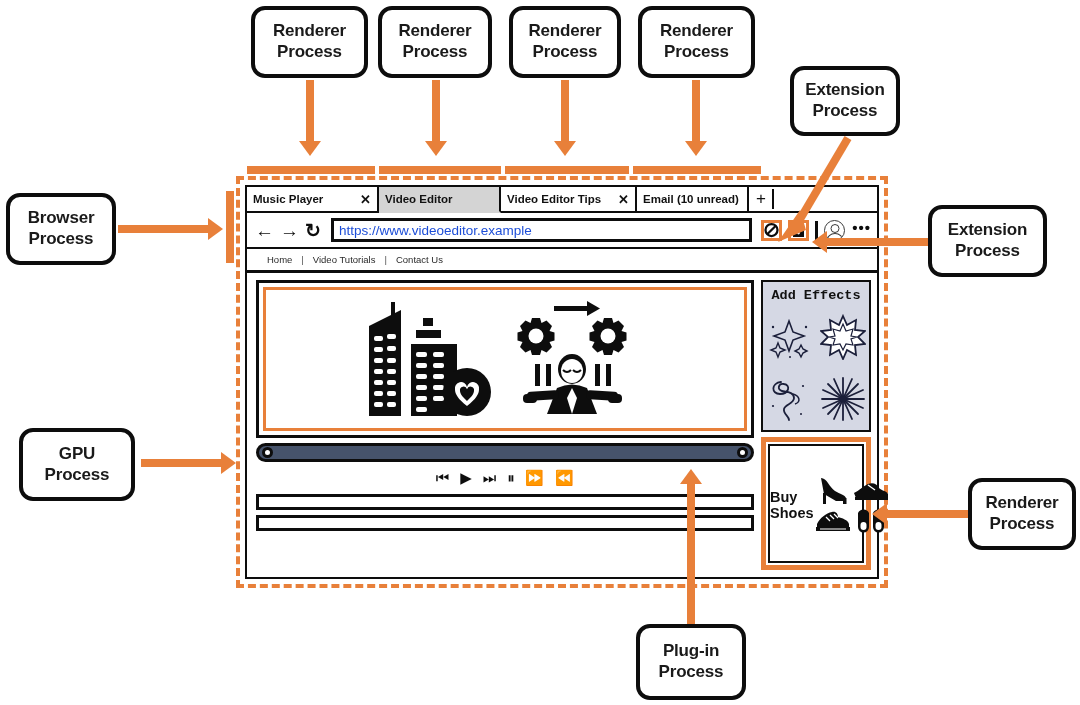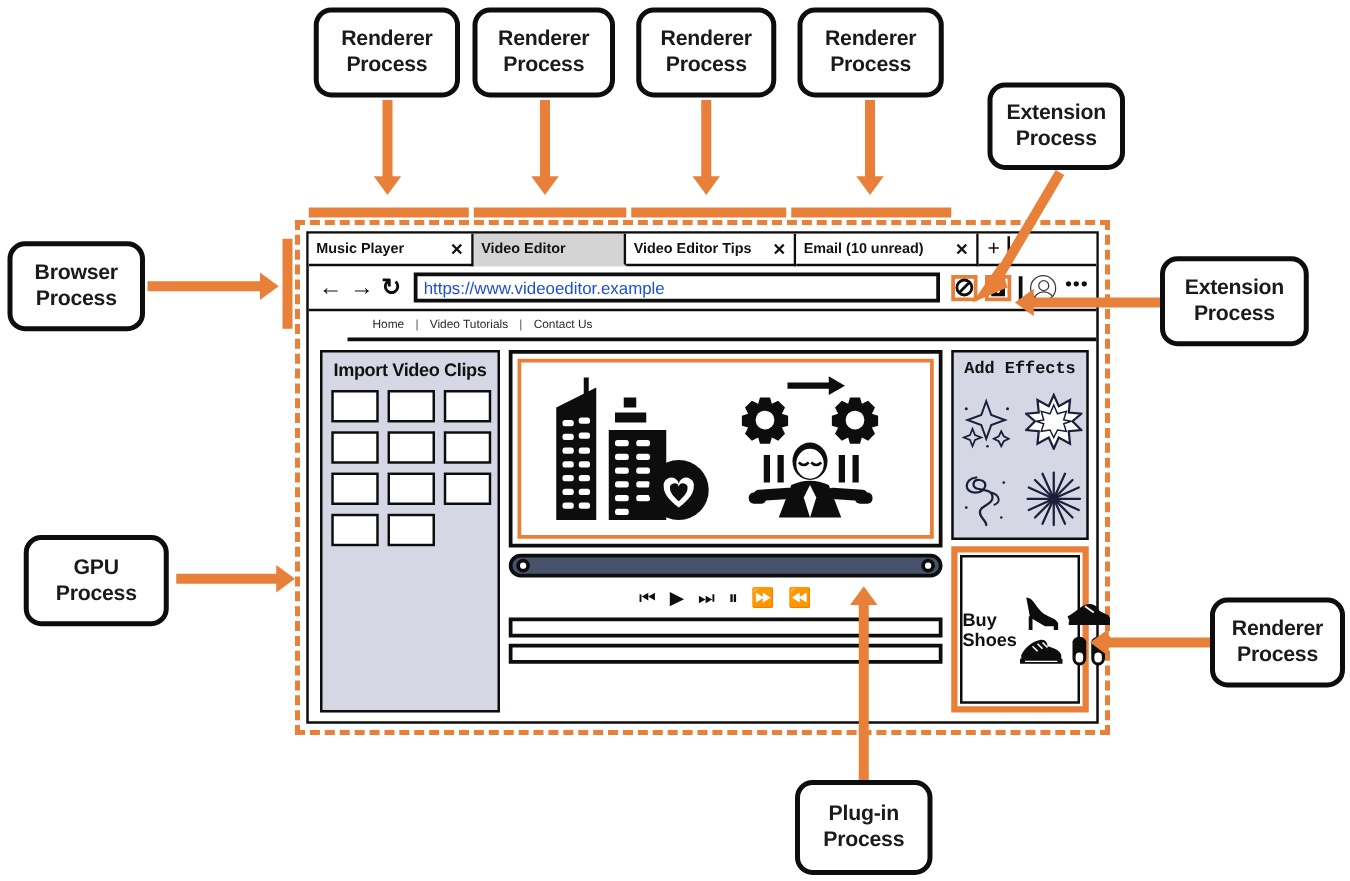--- a/index.html
+++ b/index.html
@@ -68,21 +68,21 @@
     padding:0 6px;
     font-size:11.5px; font-weight:700; color:#111;
     white-space:nowrap;
     background:#fff;
   }
   .tab.active{ background:#d4d4d4; border-bottom:2px solid #d4d4d4; }
   .tab .x{ font-size:13px; font-weight:700; line-height:1; margin-left:auto; padding-left:6px;}
   .tab-music{ width:132px; }
   .tab-ve{ width:122px; }
   .tab-tips{ width:136px; }
-  .tab-mail{ width:146px; }
+  .tab-mail{ width:112px; }
   .tab-new{ flex:1; border-right:none; display:flex; align-items:center; padding-left:7px; font-size:17px; font-weight:400;}
   .tab-new-inner{ width:18px; border-right:2px solid #0d0d0d; text-align:left; }
 
   
   .toolbar{
     flex:0 0 36px; display:flex; align-items:center;
     border-bottom:2px solid #0d0d0d;
     padding:0 4px 0 8px; gap:6px;
   }
   .navbtn{ font-size:19px; font-weight:700; color:#0d0d0d; line-height:1; }
@@ -110,21 +110,21 @@
     content:""; position:absolute; left:50%; top:12px; transform:translateX(-50%);
     width:15px; height:13px; border-radius:50% 50% 0 0; border:1.5px solid #3a3a3a;
   }
   .dots{ font-size:15px; font-weight:700; letter-spacing:1px; color:#0d0d0d; padding:0 2px 6px 1px;}
 
   
   .sitenav{
     flex:0 0 24px; display:flex; align-items:center; gap:9px;
     border-bottom:3px solid #0d0d0d;
     padding-left:20px;
-    font-size:9.5px; color:#2a2a2a;margin-left:31px;
+    font-size:9.5px; color:#2a2a2a;
   }
   .sitenav .sep{ color:#555; }
 
   
   .page{ flex:1; display:flex; padding:7px 6px 7px 9px; gap:7px; }
 
   
   .import{
     width:144px; border:2px solid #0d0d0d; background:#d5d8e4;
     padding:5px 0 0 0;
@@ -313,36 +313,20 @@
       <div class="sitenav">
         <span>Home</span>
         <span class="sep">|</span>
         <span>Video Tutorials</span>
         <span class="sep">|</span>
         <span>Contact Us</span>
       </div>
 
       <div class="page">
 
-        <div class="import">
-          <h3>Import Video Clips</h3>
-          <div class="thumbgrid">
-            <div class="thumb"></div>
-            <div class="thumb"></div>
-            <div class="thumb"></div>
-            <div class="thumb"></div>
-            <div class="thumb"></div>
-            <div class="thumb"></div>
-            <div class="thumb"></div>
-            <div class="thumb"></div>
-            <div class="thumb"></div>
-            <div class="thumb"></div>
-            <div class="thumb"></div>
-          </div>
-        </div>
 
         <div class="center">
 
           <div class="stage">
             <div class="stage-in">
 
               <svg width="132" height="126" viewBox="0 0 132 126">
                 <rect x="24" y="6" width="4" height="26" fill="#0d0d0d"></rect>
                 <polygon points="2,30 34,14 34,120 2,120" fill="#0d0d0d"></polygon>
                 <g fill="#fff">

